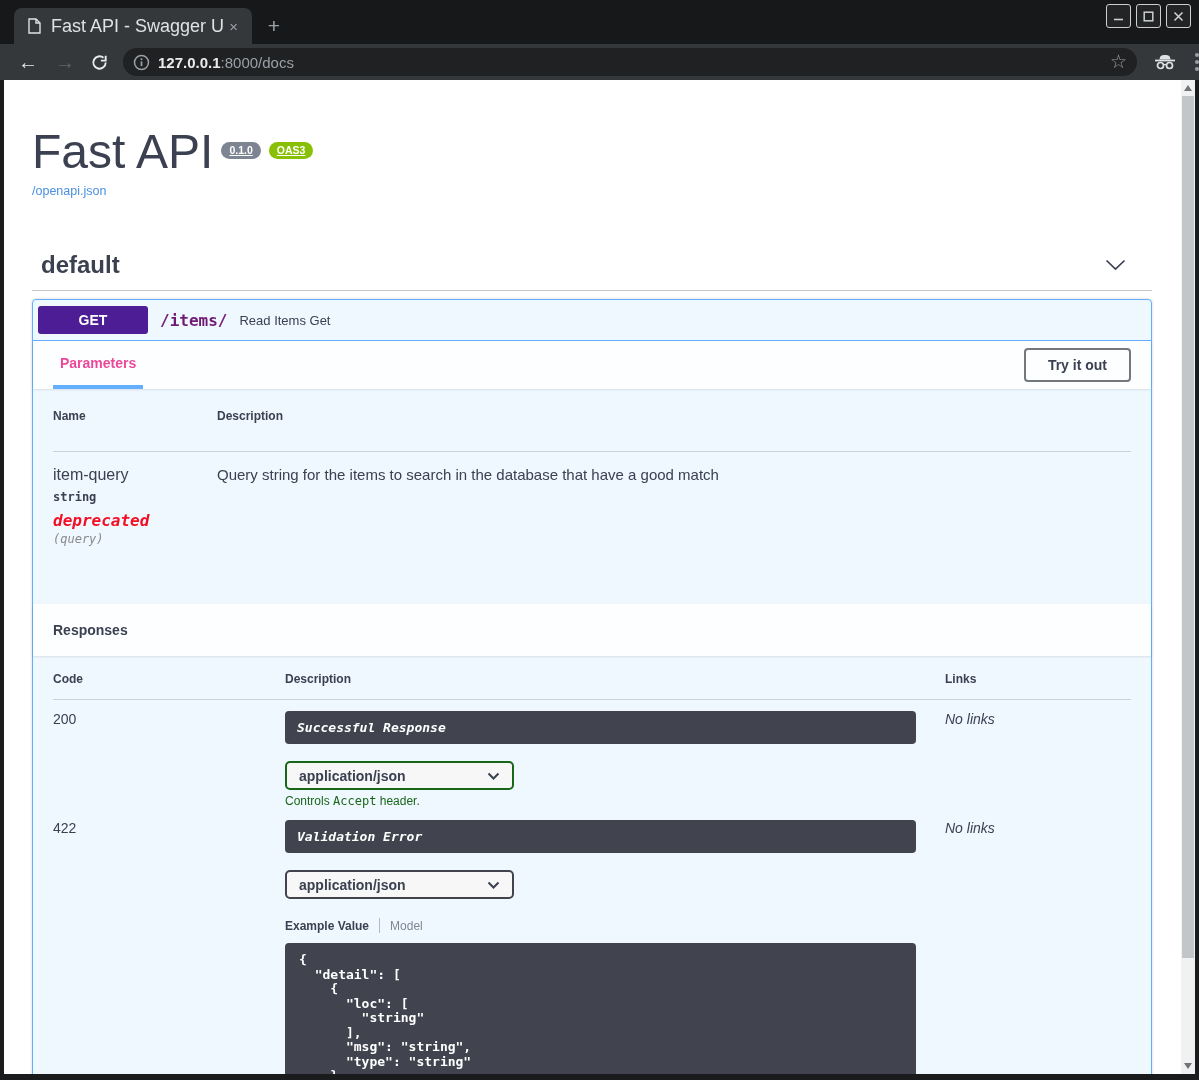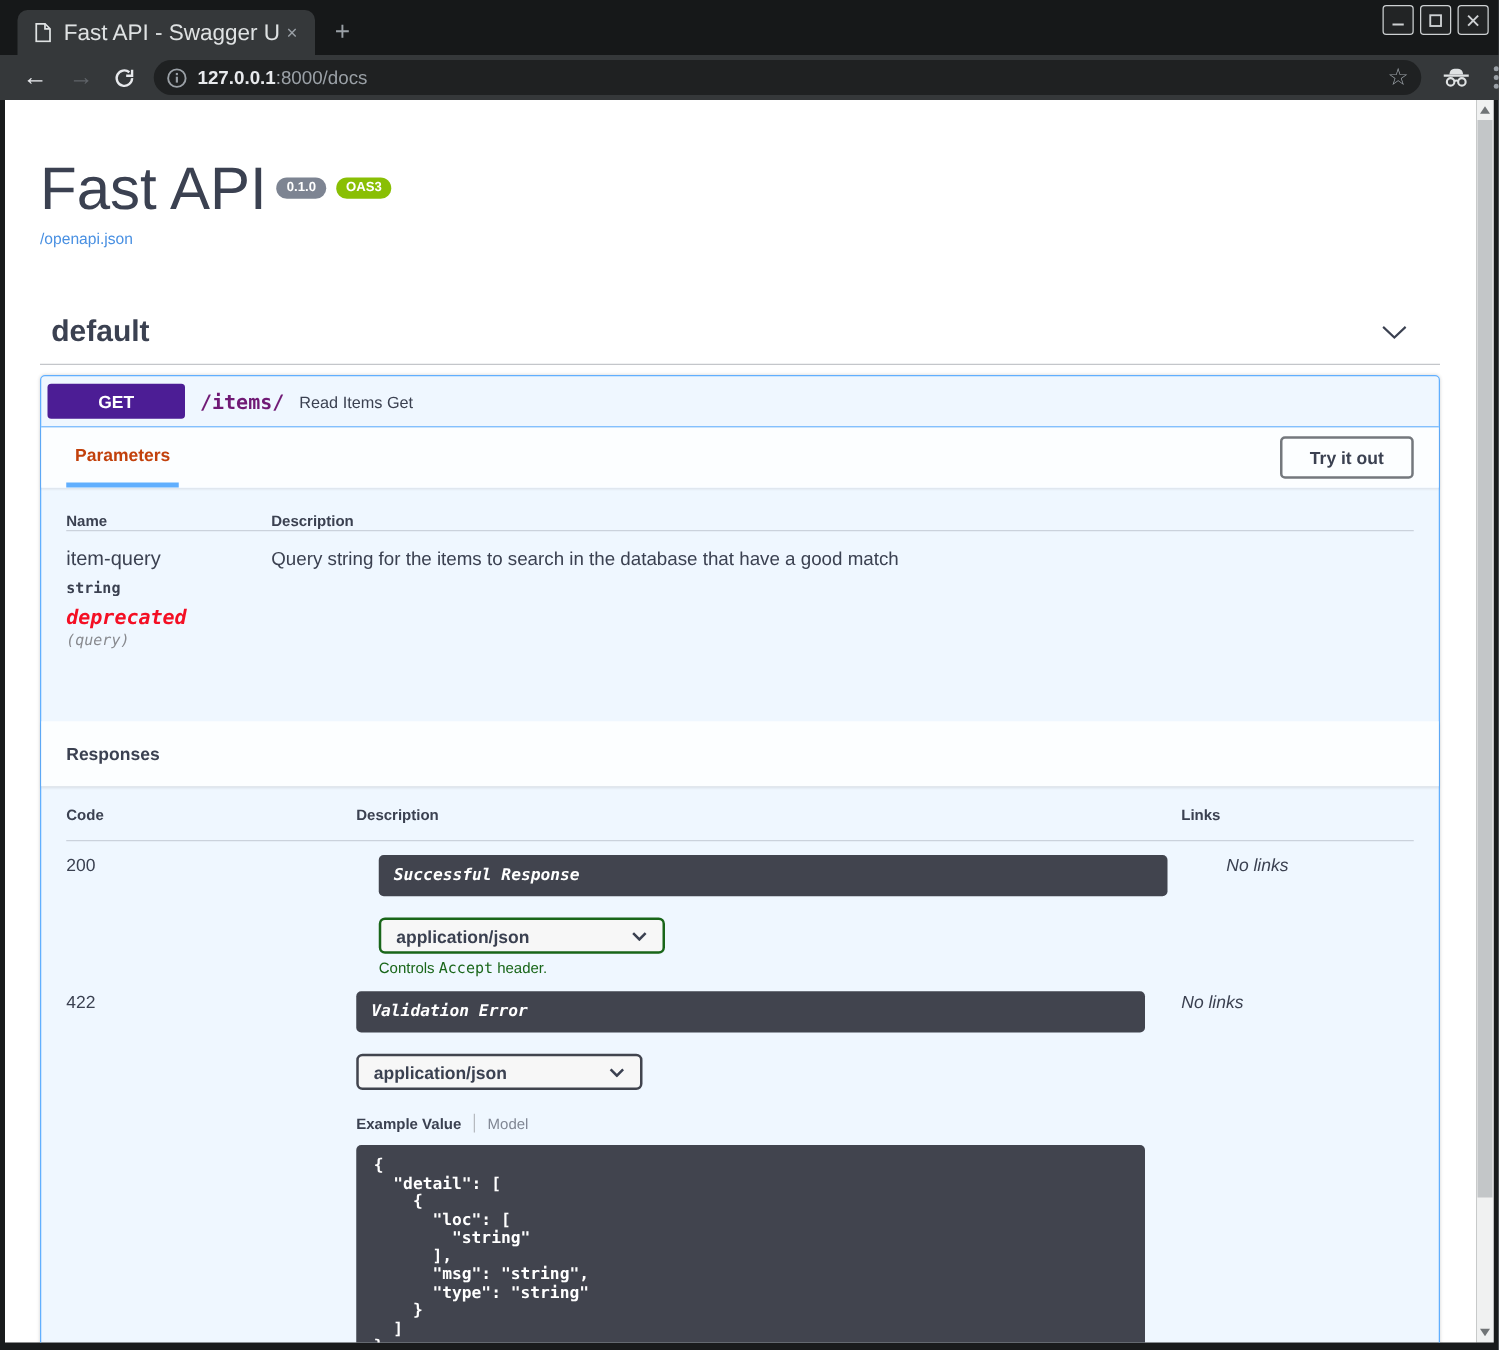--- a/index.html
+++ b/index.html
@@ -39,47 +39,47 @@
   .sb-thumb { position: absolute; left: 1px; top: 16px; width: 12px; height: 862px; background: #c3c6c8; }
   .sb-arrow { position: absolute; left: 3px; width: 0; height: 0; }
   .sb-up { top: 5px; border-left: 4px solid transparent; border-right: 4px solid transparent; border-bottom: 6px solid #707476; }
   .sb-down { bottom: 5px; border-left: 4px solid transparent; border-right: 4px solid transparent; border-top: 6px solid #707476; }
 
   .container { width: 1120px; margin-left: 28px; color: #3b4151; }
 
   .info { padding-top: 44px; }
   .api-title { font-size: 48px; font-weight: 400; color: #3b4151; }
   .badge { display: inline-block; vertical-align: 14px; font-size: 10.5px; font-weight: 700; color: #fff;
-           padding: 2px 8px 3px; border-radius: 9px; margin-left: 8px; }
+           padding: 2px 8px 3px; border-radius: 9px; margin-left: 8px; text-decoration: underline; }
   .badge-version { background: #7d8492; }
   .badge-oas { background: #89bf04; }
   .spec-link { display: inline-block; margin-top: 5px; font-size: 12.5px; color: #4990e2; text-decoration: none; }
 
   .tag-section { margin-top: 52px; }
   .tag-header { display: flex; align-items: center; justify-content: space-between; padding: 0 26px 0 9px; }
   .tag-title { font-size: 24px; font-weight: 600; color: #3b4151; }
   .tag-divider { margin-top: 11px; border-bottom: 1px solid rgba(59,65,81,.3); }
 
   .opblock { margin-top: 8px; border: 1px solid #61affe; border-radius: 4px;
              background: rgba(97,175,254,.1); box-shadow: 0 0 3px rgba(0,0,0,.19); }
   .op-summary { display: flex; align-items: center; padding: 6px 5px; border-bottom: 1px solid #61affe; }
   .method-btn { width: 110px; height: 28px; background: #4c1d95; color: #fff; font-size: 14px; font-weight: 700;
                 border: none; border-radius: 3px; text-align: center; line-height: 28px; }
   .op-path { font-family: "DejaVu Sans Mono", monospace; font-weight: 700; font-size: 16px; margin-left: 12px; color: #701a75; }
   .op-desc { font-size: 13px; margin-left: 12px; color: #3b4151; }
 
   .section-hdr { background: rgba(255,255,255,.8); height: 48px; display: flex; align-items: center;
                  justify-content: space-between; padding: 0 20px; box-shadow: 0 1px 2px rgba(0,0,0,.1); }
   .param-tab { height: 100%; display: flex; align-items: center; padding: 0 7px; border-bottom: 4px solid #61affe;
-               font-size: 14px; font-weight: 700; color: #c2410c; }
+               font-size: 14px; font-weight: 700; color: #ec4899; }
   .try-btn { background: transparent; border: 2px solid #74787d; border-radius: 4px; padding: 7px 22px;
              font-size: 14px; font-weight: 600; color: #3b4151; font-family: "Liberation Sans", sans-serif; }
 
   .params-area { padding: 20px 20px 58px; }
-  .t-head { display: flex; border-bottom: 1px solid rgba(59,65,81,.2); padding-bottom: 0; }
+  .t-head { display: flex; border-bottom: 1px solid rgba(59,65,81,.2); padding-bottom: 28px; }
   .t-head span { font-size: 12px; font-weight: 700; color: #3b4151; }
   .col-name { width: 164px; }
   .col-flex { flex: 1; }
   .t-row { display: flex; padding-top: 14px; }
   .p-name { font-size: 16px; color: #3b4151; }
   .p-type { font-family: "DejaVu Sans Mono", monospace; font-size: 12px; font-weight: 700; margin-top: 6px; }
   .p-dep { font-family: "DejaVu Sans Mono", monospace; font-size: 16px; font-weight: 700; font-style: italic;
            color: #f40f24; margin-top: 7px; }
   .p-loc { font-family: "DejaVu Sans Mono", monospace; font-size: 12px; font-style: italic; color: #888a8f; margin-top: 2px; }
   .p-desc { font-size: 15px; color: #3b4151; }
@@ -88,21 +88,21 @@
               padding: 0 20px; box-shadow: 0 1px 2px rgba(0,0,0,.1); }
   .resp-title { font-size: 14px; font-weight: 700; color: #3b4151; }
 
   .resp-area { padding: 16px 20px 0; }
   .r-head { display: flex; border-bottom: 1px solid rgba(59,65,81,.2); padding-bottom: 13px; }
   .r-head span { font-size: 12px; font-weight: 700; color: #3b4151; }
   .col-code { width: 232px; }
   .col-desc { width: 660px; }
   .col-links { flex: 1; }
   .r-row { display: flex; align-items: flex-start; }
-  .r-row1 { padding-top: 11px; gap: 18px; }
+  .r-row1 { padding-top: 11px; }
   .r-row2 { padding-top: 12px; }
   .r-code { font-size: 14px; color: #3b4151; }
   .r-links { font-size: 14px; font-style: italic; color: #3b4151; }
   .resp-box { background: #41444e; border-radius: 4px; margin-right: 29px; padding: 9px 12px;
               font-family: "DejaVu Sans Mono", monospace; font-size: 13px; font-style: italic;
               font-weight: 600; color: #ffffff; }
   .media-select { margin-top: 17px; width: 229px; height: 29px; background: #f7f7f7; border-radius: 5px;
                   display: flex; align-items: center; justify-content: space-between; padding: 0 12px;
                   font-size: 14px; font-weight: 700; color: #3b4151; }
   .sel-green { border: 2px solid #196619; }

